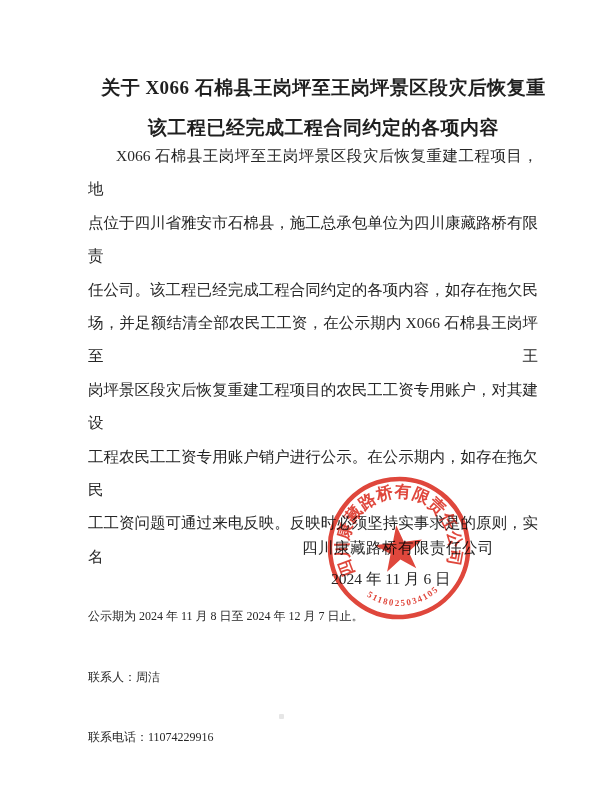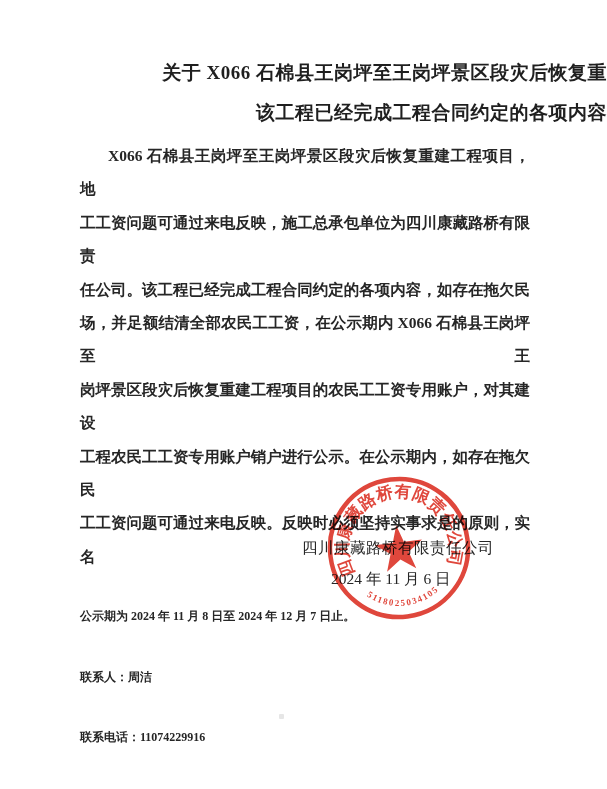--- a/index.html
+++ b/index.html
@@ -5,30 +5,30 @@
   html,body { margin:0; padding:0; background:#ffffff; }
   .page {
     position:relative;
     width:607px; height:789px;
     background:#ffffff;
     overflow:hidden;
     font-family:"Liberation Serif", serif;
     color:#262626;
   }
   .title-block {
-    position:absolute; top:53px; left:40px; width:567px;
-    text-align:right;
+    position:absolute; top:68px; left:40px; width:567px;
+    text-align:center;
   }
   .title-line {
     font-size:19px; font-weight:bold; line-height:40px;
     white-space:nowrap; color:#1f1f1f;
     letter-spacing:0.5px;
   }
   .content {
-    position:absolute; top:139px; left:80px; width:450px;font-weight:bold;
+    position:absolute; top:139px; left:88px; width:450px;
   }
   .bline {
     font-size:15.5px; line-height:33.4px; white-space:nowrap;
   }
   .jl {
     white-space:normal;
     text-align:justify;
     text-align-last:justify;
   }
   .indent { text-indent:28px; }
@@ -66,21 +66,21 @@
 
 <div class="page">
 
   <div class="title-block">
     <div class="title-line">关于 X066 石棉县王岗坪至王岗坪景区段灾后恢复重</div>
     <div class="title-line">该工程已经完成工程合同约定的各项内容</div>
   </div>
 
   <div class="content">
     <div class="bline jl indent">X066 石棉县王岗坪至王岗坪景区段灾后恢复重建工程项目，地</div>
-    <div class="bline jl">工工资问题可通过来电反映，施工总承包单位为四川康藏路桥有限责</div>
+    <div class="bline jl">点位于四川省雅安市石棉县，施工总承包单位为四川康藏路桥有限责</div>
     <div class="bline jl">任公司。该工程已经完成工程合同约定的各项内容，如存在拖欠民</div>
     <div class="bline jl">场，并足额结清全部农民工工资，在公示期内 X066 石棉县王岗坪至王</div>
     <div class="bline jl">岗坪景区段灾后恢复重建工程项目的农民工工资专用账户，对其建设</div>
     <div class="bline jl">工程农民工工资专用账户销户进行公示。在公示期内，如存在拖欠民</div>
     <div class="bline jl">工工资问题可通过来电反映。反映时必须坚持实事求是的原则，实名</div>
     <div class="meta-line">公示期为 2024 年 11 月 8 日至 2024 年 12 月 7 日止。</div>
     <div class="meta-line">联系人：周洁</div>
     <div class="meta-line">联系电话：11074229916</div>
   </div>
 

